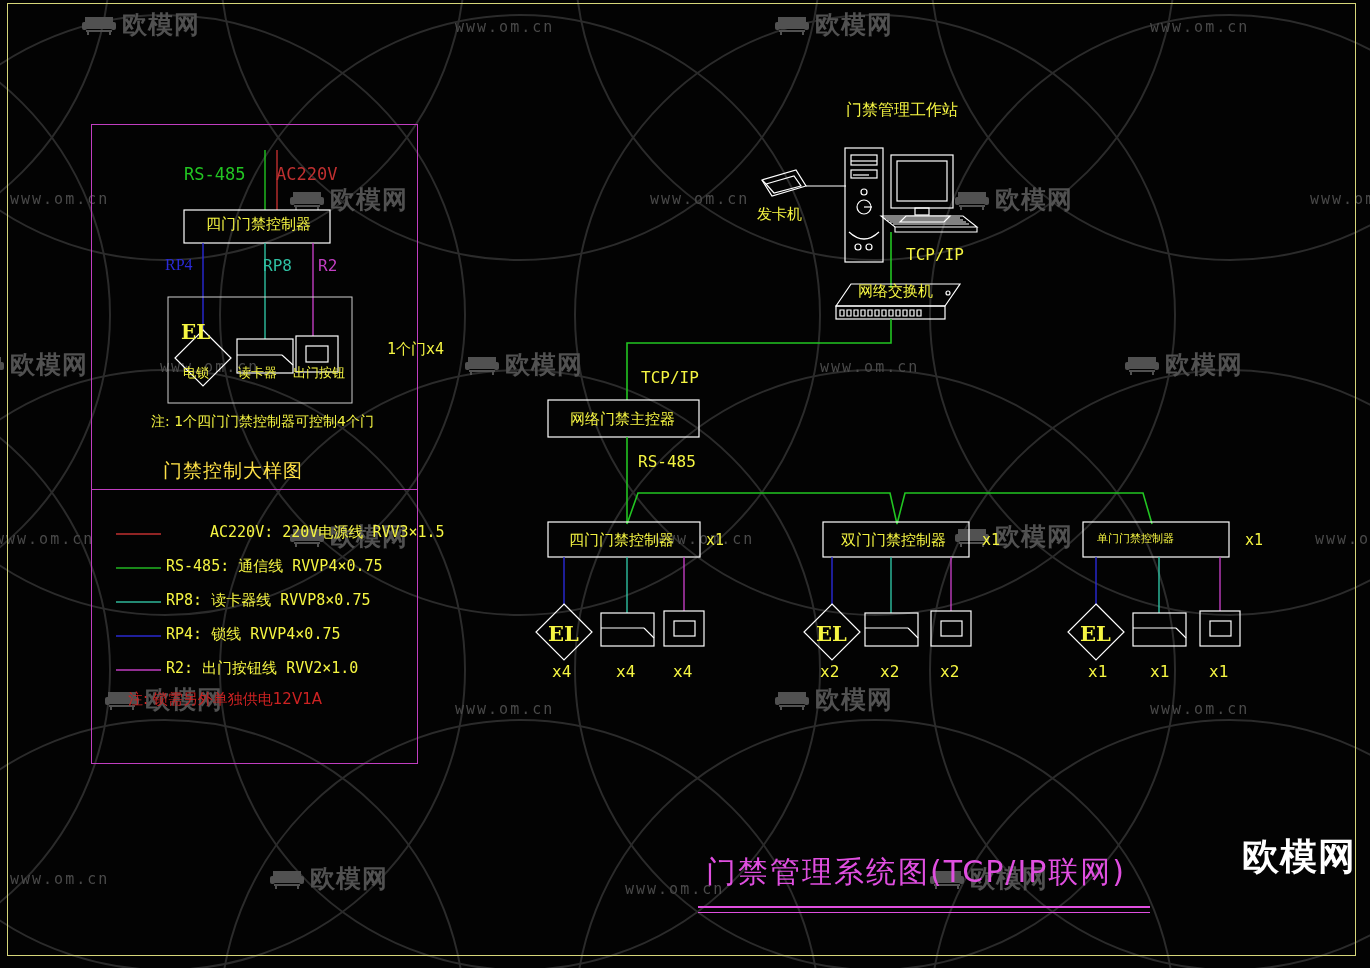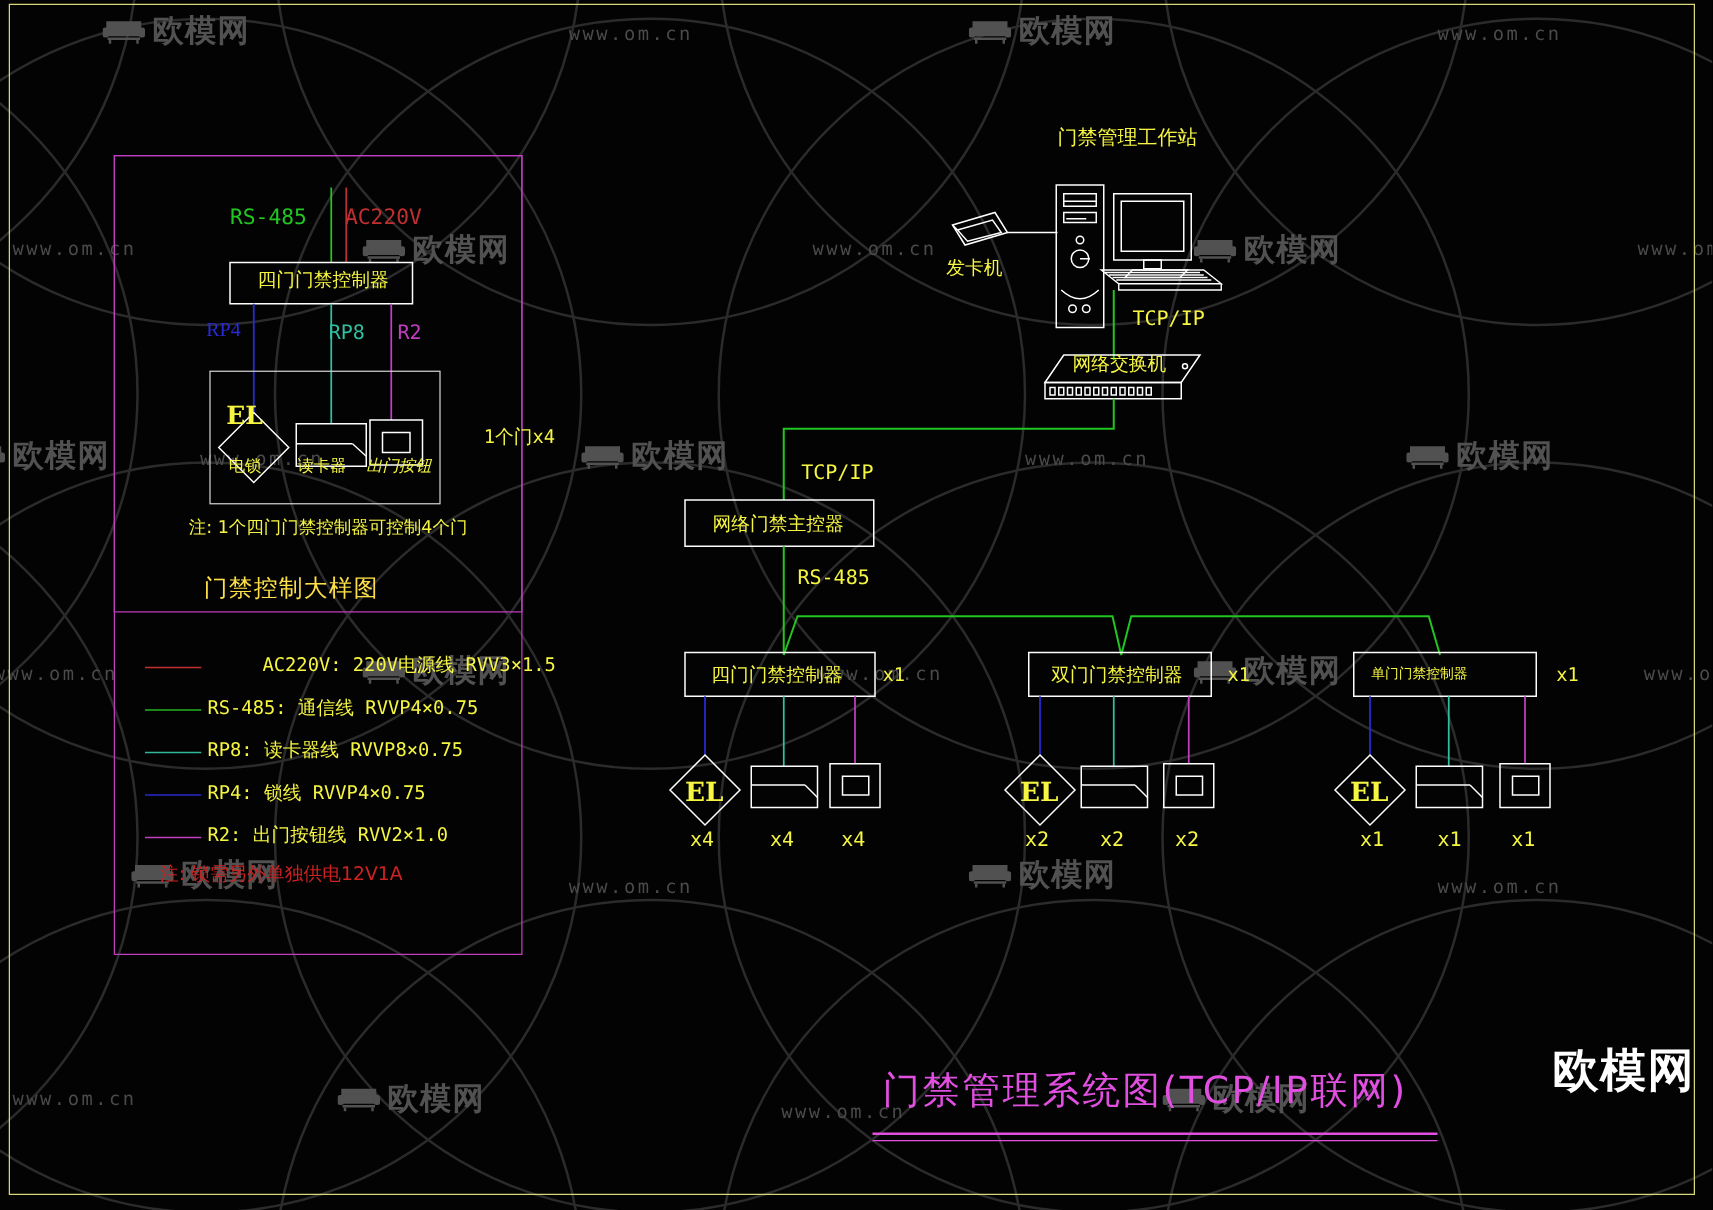--- a/index.html
+++ b/index.html
@@ -348,21 +348,21 @@
     <div class="lbl cjk" style="left:206px;top:215px;font-size:15px;">四门门禁控制器</div>
 
     <div class="lbl mono" style="left:165px;top:256px;font-size:16px;color:#2a2ad8;font-family:Liberation Serif, serif;">RP4</div>
     <div class="lbl mono" style="left:263px;top:256px;font-size:16px;color:#2fc0a2;">RP8</div>
     <div class="lbl mono" style="left:318px;top:256px;font-size:16px;color:#c23ec2;">R2</div>
 
     <div class="lbl" style="left:181px;top:320px;font-size:20px;font-weight:bold;font-family:'DejaVu Serif','Liberation Serif',serif;">EL</div>
 
     <div class="lbl cjk" style="left:183px;top:364px;font-size:13px;">电锁</div>
     <div class="lbl cjk" style="left:238px;top:364px;font-size:13px;">读卡器</div>
-    <div class="lbl cjk" style="left:293px;top:364px;font-size:13px;font-style:italic;">出门按钮</div>
+    <div class="lbl cjk" style="left:293px;top:364px;font-size:13px;">出门按钮</div>
 
     <div class="lbl mono" style="left:359px;top:340px;font-size:15px;margin-left:28px;">1个门x4</div>
 
     <div class="lbl cjk" style="left:151px;top:413px;font-size:14px;">注: 1个四门门禁控制器可控制4个门</div>
 
     <div class="lbl cjk" style="left:163px;top:458px;font-size:19px;color:#fde047;letter-spacing:1px;">门禁控制大样图</div>
 
     <div class="lbl mono" style="left:166px;top:523px;font-size:15px;margin-left:44px;">AC220V: 220V电源线 RVV3×1.5</div>
     <div class="lbl mono" style="left:166px;top:557px;font-size:15px;">RS-485: 通信线 RVVP4×0.75</div>
     <div class="lbl mono" style="left:166px;top:591px;font-size:15px;">RP8: 读卡器线 RVVP8×0.75</div>

